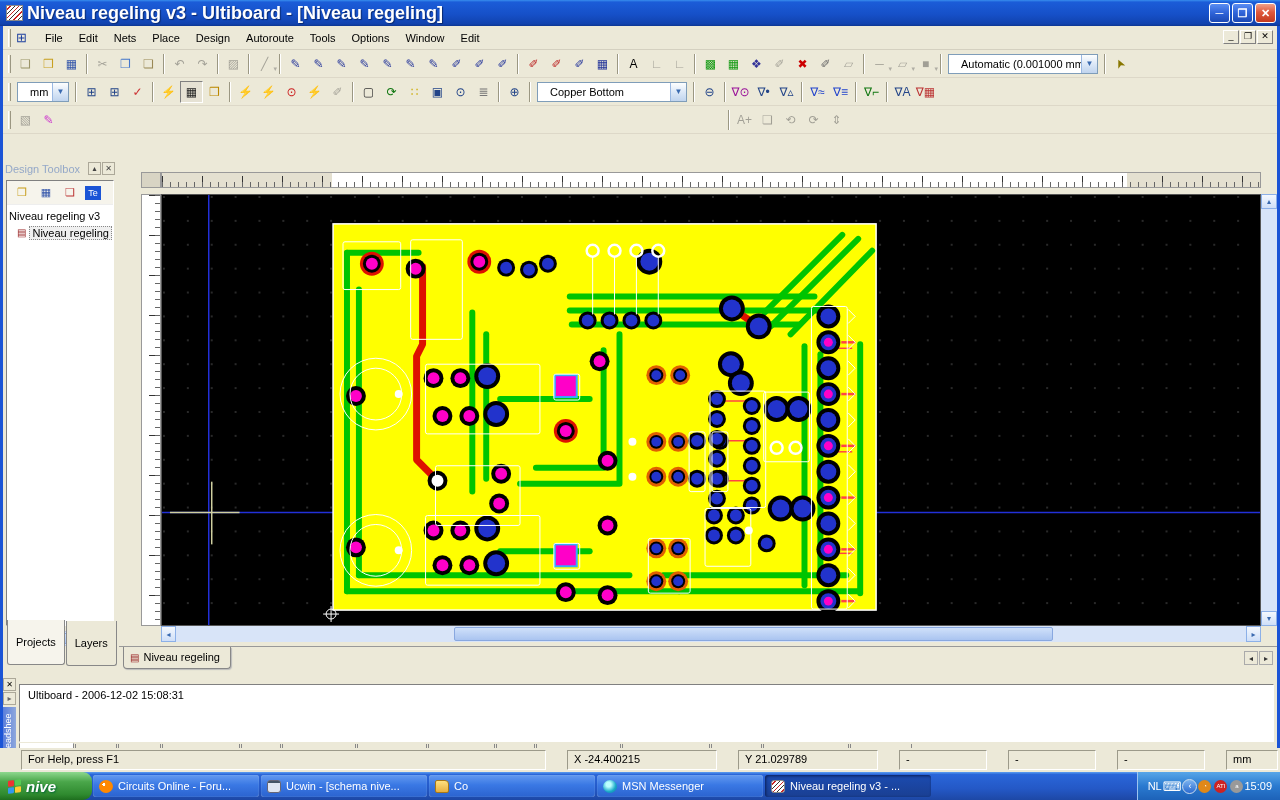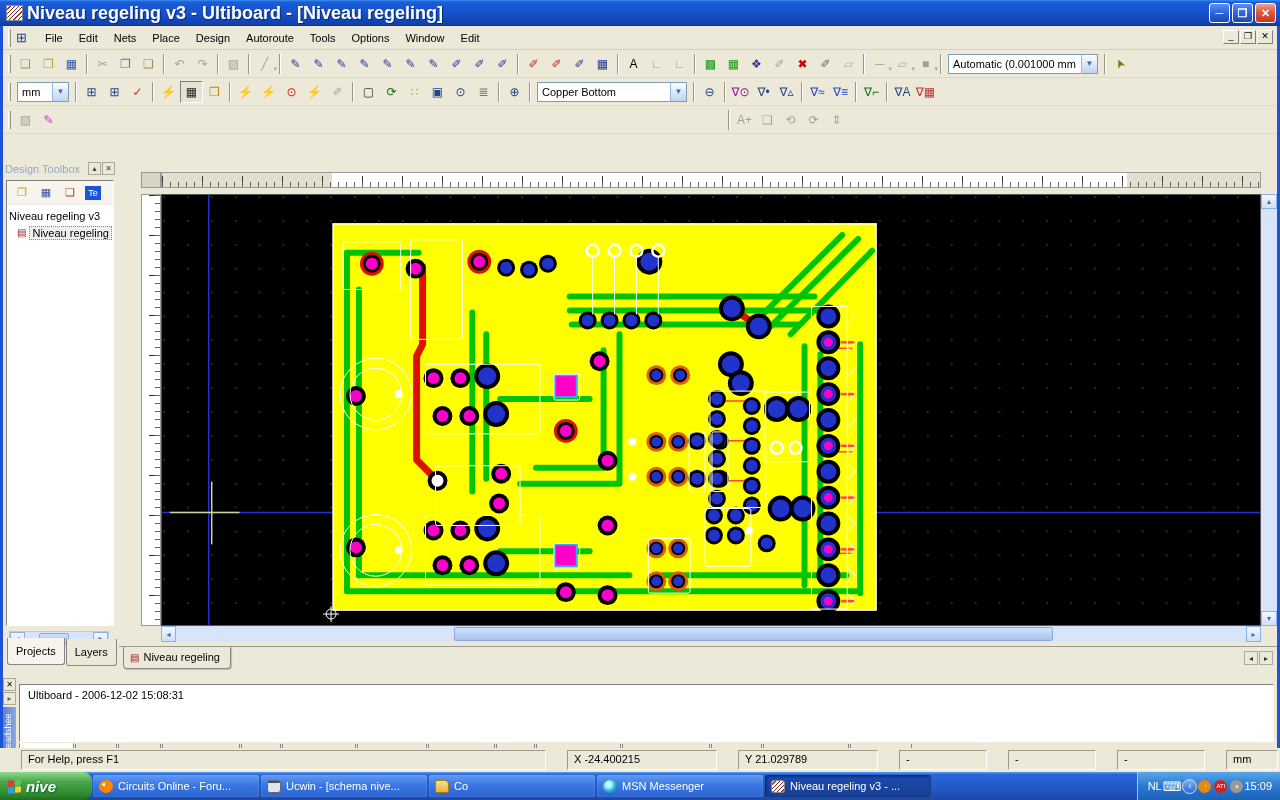--- a/index.html
+++ b/index.html
@@ -34,21 +34,21 @@
 
   
   .tbrow { position:relative; height:28px; display:flex; align-items:center; padding-left:2px; background:#ECE9D8; border-bottom:1px solid #ddd8c8; }
   .sep { width:2px; height:20px; border-left:1px solid #9b9782; border-right:1px solid #fff; margin:0 3px; }
   .tbtn { width:23px; height:22px; display:flex; align-items:center; justify-content:center; font-size:12px; color:#333; position:relative; }
   .tbtn.dis { opacity:.4; filter:grayscale(1); }
   .tbtn.pressed { border:1px solid; border-color:#808080 #fff #fff #808080; background:#e6e2d4; }
   .tbtn.rot span { display:inline-block; transform:rotate(-115deg); }
   .tbtn .dd { position:absolute; right:-1px; bottom:2px; font-size:7px; color:#555; }
   .combo { display:flex; align-items:center; height:20px; background:#fff; border:1px solid #7f9db9; margin:0 3px; }
-  .combo .cval { flex:1; padding:0 4px; white-space:nowrap; overflow:hidden; font-size:11px; }
+  .combo .cval { flex:1; padding:0 12px; white-space:nowrap; overflow:hidden; font-size:11px; }
   .combo .cbtn { width:16px; height:18px; background:linear-gradient(180deg,#fdfefe,#dce8f7 50%,#c0d4ee); border-left:1px solid #9ab8e2;
     color:#3a6ab0; font-size:8px; display:flex; align-items:center; justify-content:center; }
   .absgroup { position:absolute; display:flex; align-items:center; }
 
   
   .main { position:absolute; left:0; top:134px; right:0; height:518px; }
 
   
   .toolbox { position:absolute; left:0; top:0; width:114px; height:100%; background:#ECE9D8; }
   .tb-head { height:17px; display:flex; align-items:center; padding:1px 2px; }
@@ -57,21 +57,21 @@
   .tb-body { position:absolute; left:3px; right:3px; top:20px; bottom:52px; background:#fff; border:1px solid; border-color:#808080 #fff #fff #808080; }
   .tb-tools { height:24px; display:flex; align-items:center; gap:6px; padding-left:6px; border-bottom:1px solid #eee; background:#f6f4ec; }
   .tb-tools .tbtn { width:18px; height:18px; font-size:11px; }
   .tb-tools .te { background:#1b54d6; color:#fff; font-size:9px; width:16px; height:14px; line-height:14px; text-align:center; }
   .tree { padding:2px 0; }
   .tree-row { display:flex; align-items:center; height:17px; white-space:nowrap; overflow:hidden; font-size:11px; }
   .tree-row .chip { color:#922; font-size:10px; margin:0 3px 0 2px; }
   .tree-row.sel .lbl { border:1px dotted #888; background:#f0f0f0; padding:0 2px; }
   .tb-scroll { position:absolute; left:6px; right:8px; bottom:32px; height:15px; display:flex; background:#d8e4f8; border:1px solid #b8c8e8; }
   .tb-tabs { position:absolute; left:4px; bottom:12px; display:flex; }
-  .ttab { padding:7px 8px; border:1px solid #888; border-top:none; background:#ECE9D8; border-radius:0 0 3px 3px; margin-right:1px;text-align:center; }
+  .ttab { padding:16px 8px; border:1px solid #888; border-top:none; background:#ECE9D8; border-radius:0 0 3px 3px; margin-right:1px;text-align:center; }
   .ttab.active { background:#f6f4ec; position:relative; top:-1px; }
 
   
   .sarrow { width:15px; height:100%; background:linear-gradient(180deg,#f4f8fe,#cfdff8); border:1px solid #8cb0e8; color:#3a6ab0;
     font-size:8px; display:flex; align-items:center; justify-content:center; }
   .sthumb { background:linear-gradient(180deg,#cfe0fa,#aac4f0); border:1px solid #89a8e0; border-radius:2px; }
 
   
   .ws { position:absolute; left:114px; top:0; right:0; bottom:0; }
   .corner { position:absolute; left:24px; top:12px; width:20px; height:16px; background:#d8d4c4; border:1px solid #999; }

